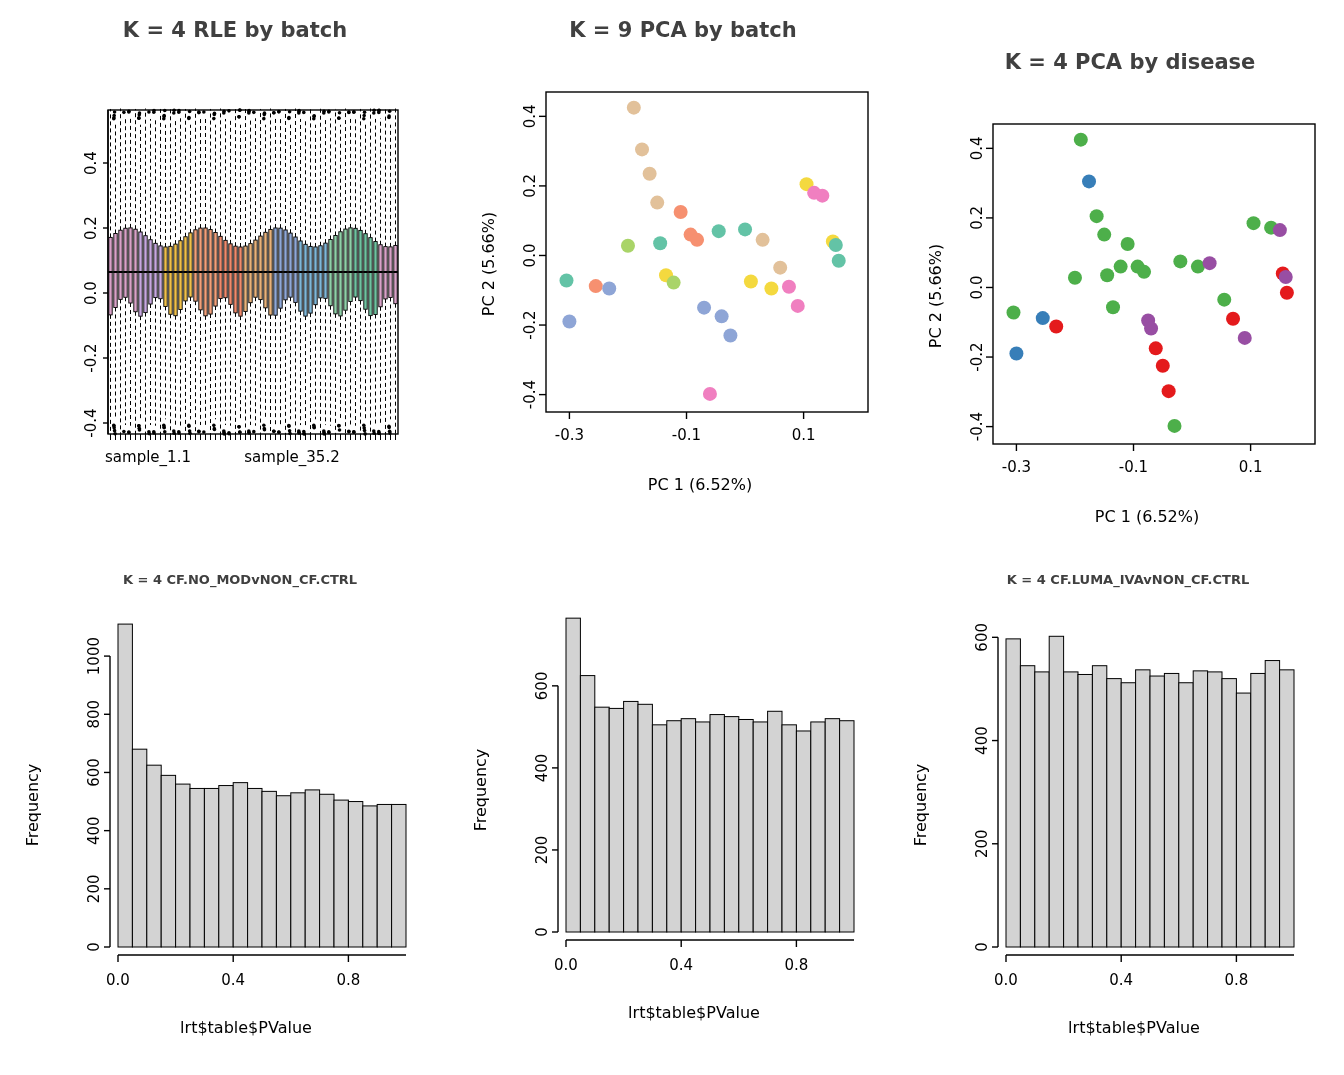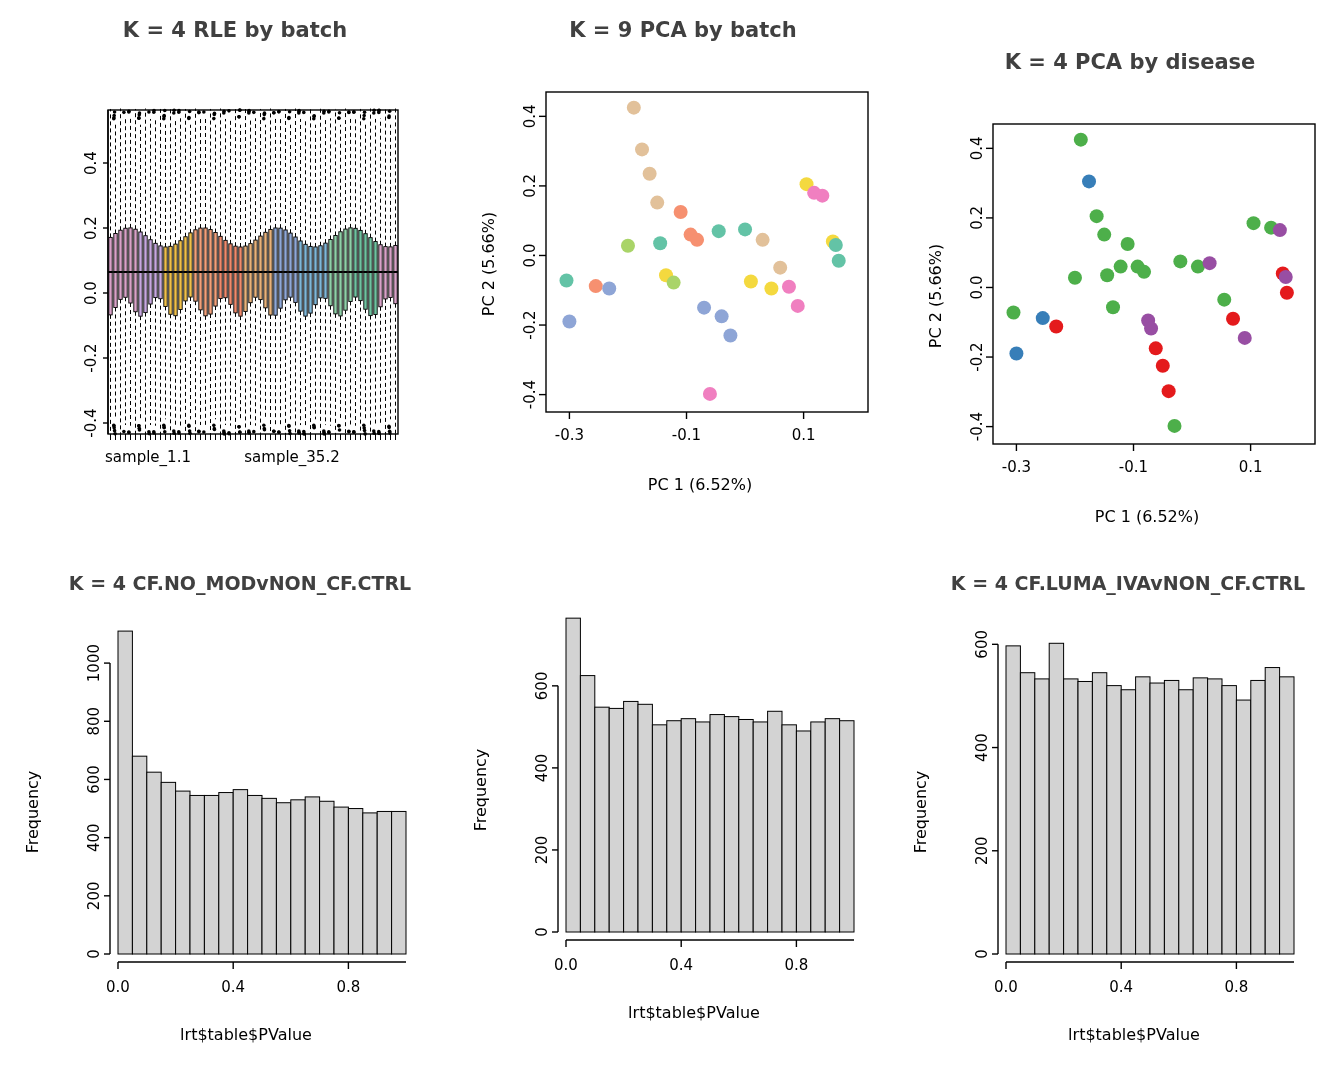--- a/index.html
+++ b/index.html
@@ -9,21 +9,21 @@
     color:#000;overflow:hidden;
   }
   .grid{
     position:relative;width:1344px;height:1075px;
   }
   .panel{position:absolute;}
   .ptitle{
     text-align:center;font-weight:bold;color:#404040;
   }
   .ptitle.big{font-size:21px;}
-  .ptitle.small{font-size:19px;}
+  .ptitle.small{font-size:13px;}
   svg{display:block;}
   text{font-family:"DejaVu Sans","Liberation Sans",sans-serif;fill:#000;}
   .axlab{font-size:16px;}
   .tick{font-size:15px;}
 </style>
 </head>
 <body>
 
 <div class="grid">
 

